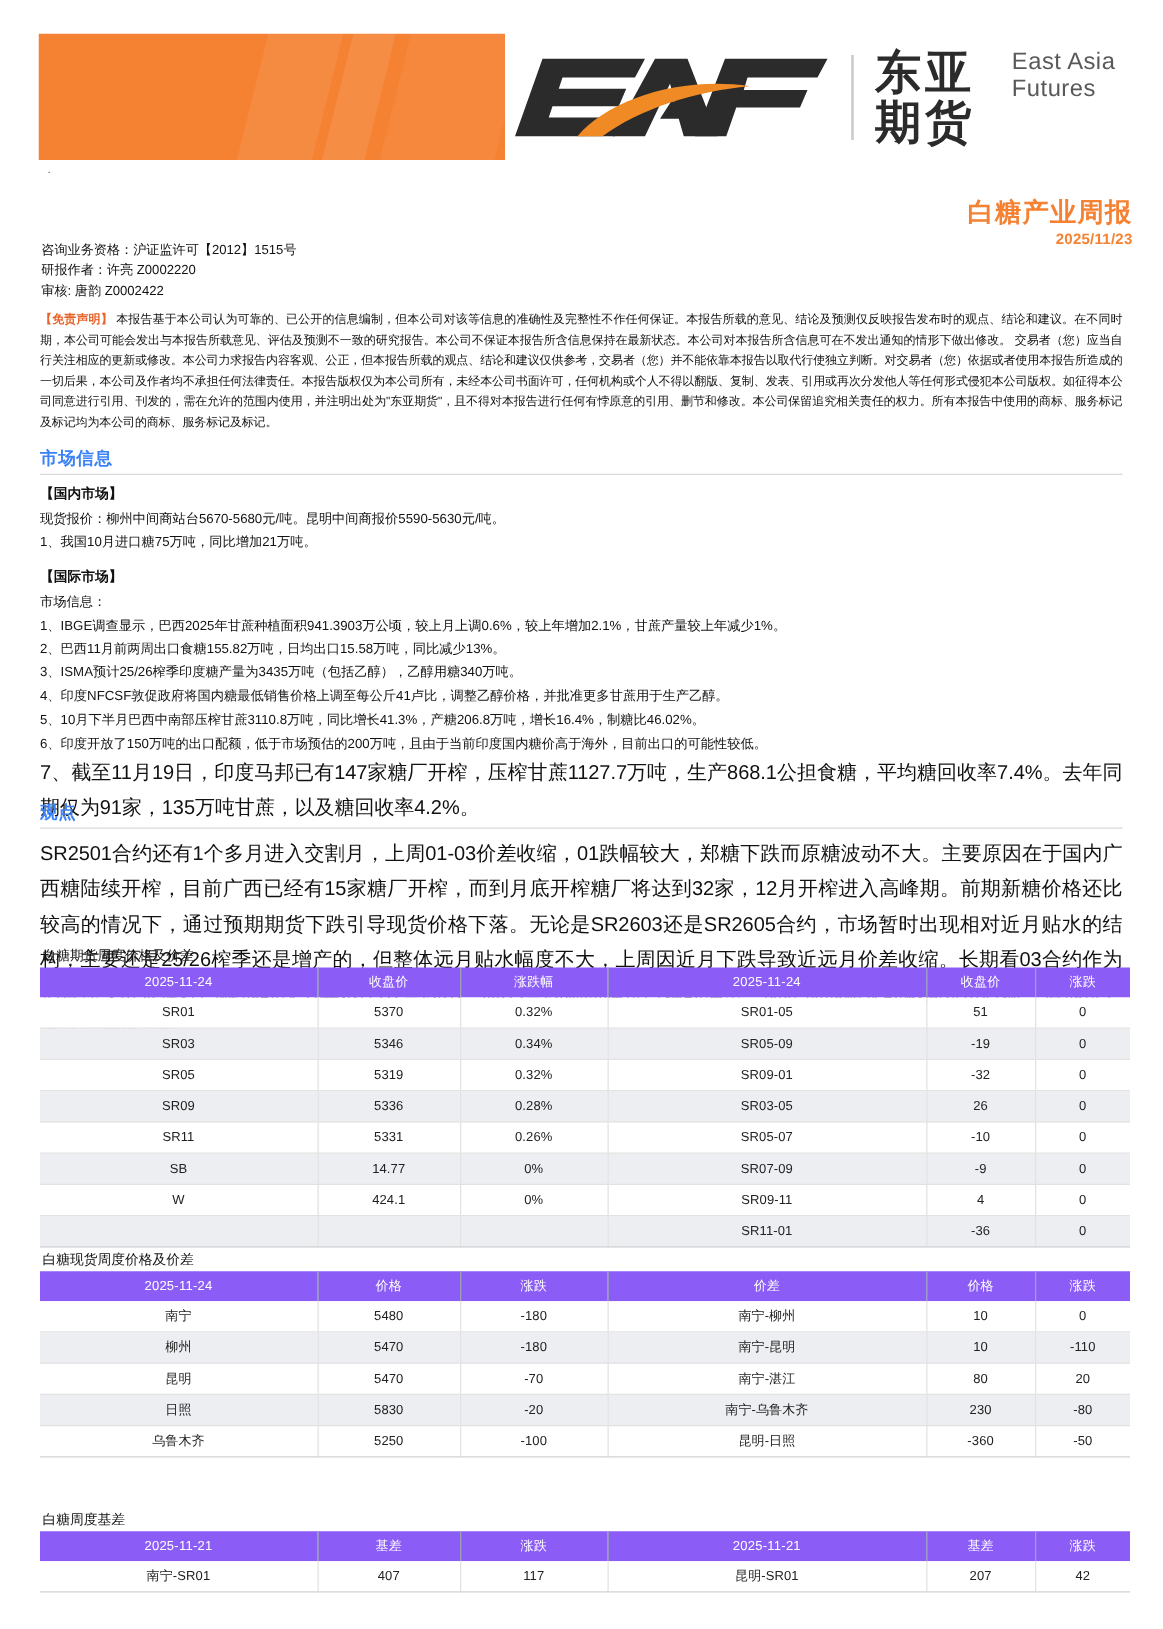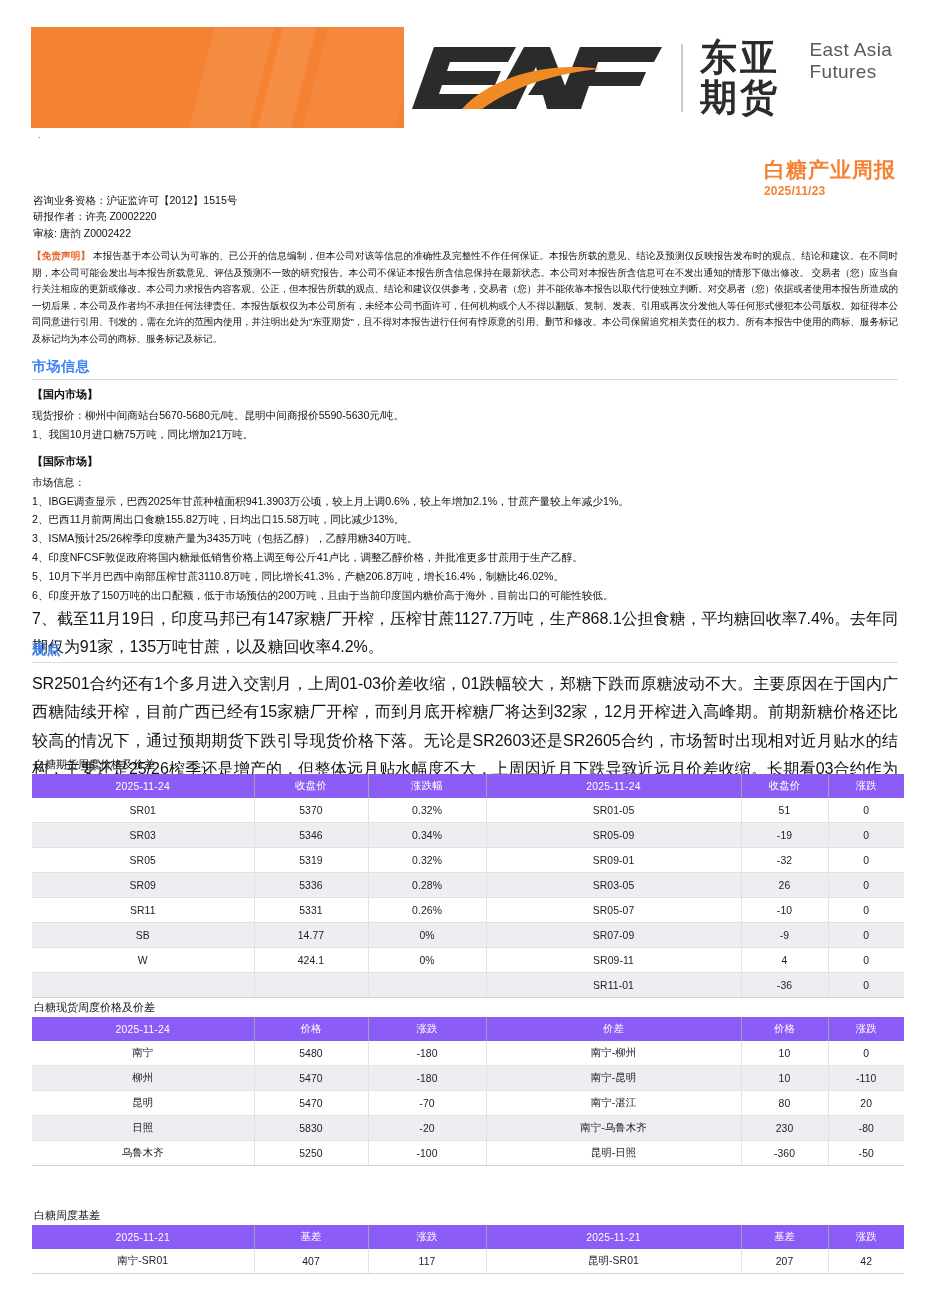--- a/index.html
+++ b/index.html
@@ -91,23 +91,23 @@
     left: 38px;
     top: 131px;
     font-size: 9px;
     color: #555;
     line-height: 1;
   }
 
   
   .report-title-block {
     position: absolute;
-    right: 34px;
+    right: 24px;
     top: 158px;
-    text-align: left;
+    text-align: right;
   }
   .report-title {
     color: #f58233;
     font-size: 21px;
     font-weight: bold;
     letter-spacing: 1px;
     line-height: 1.15;
     font-family: "DejaVu Sans", "Liberation Sans", sans-serif;
   }
   .report-date {

